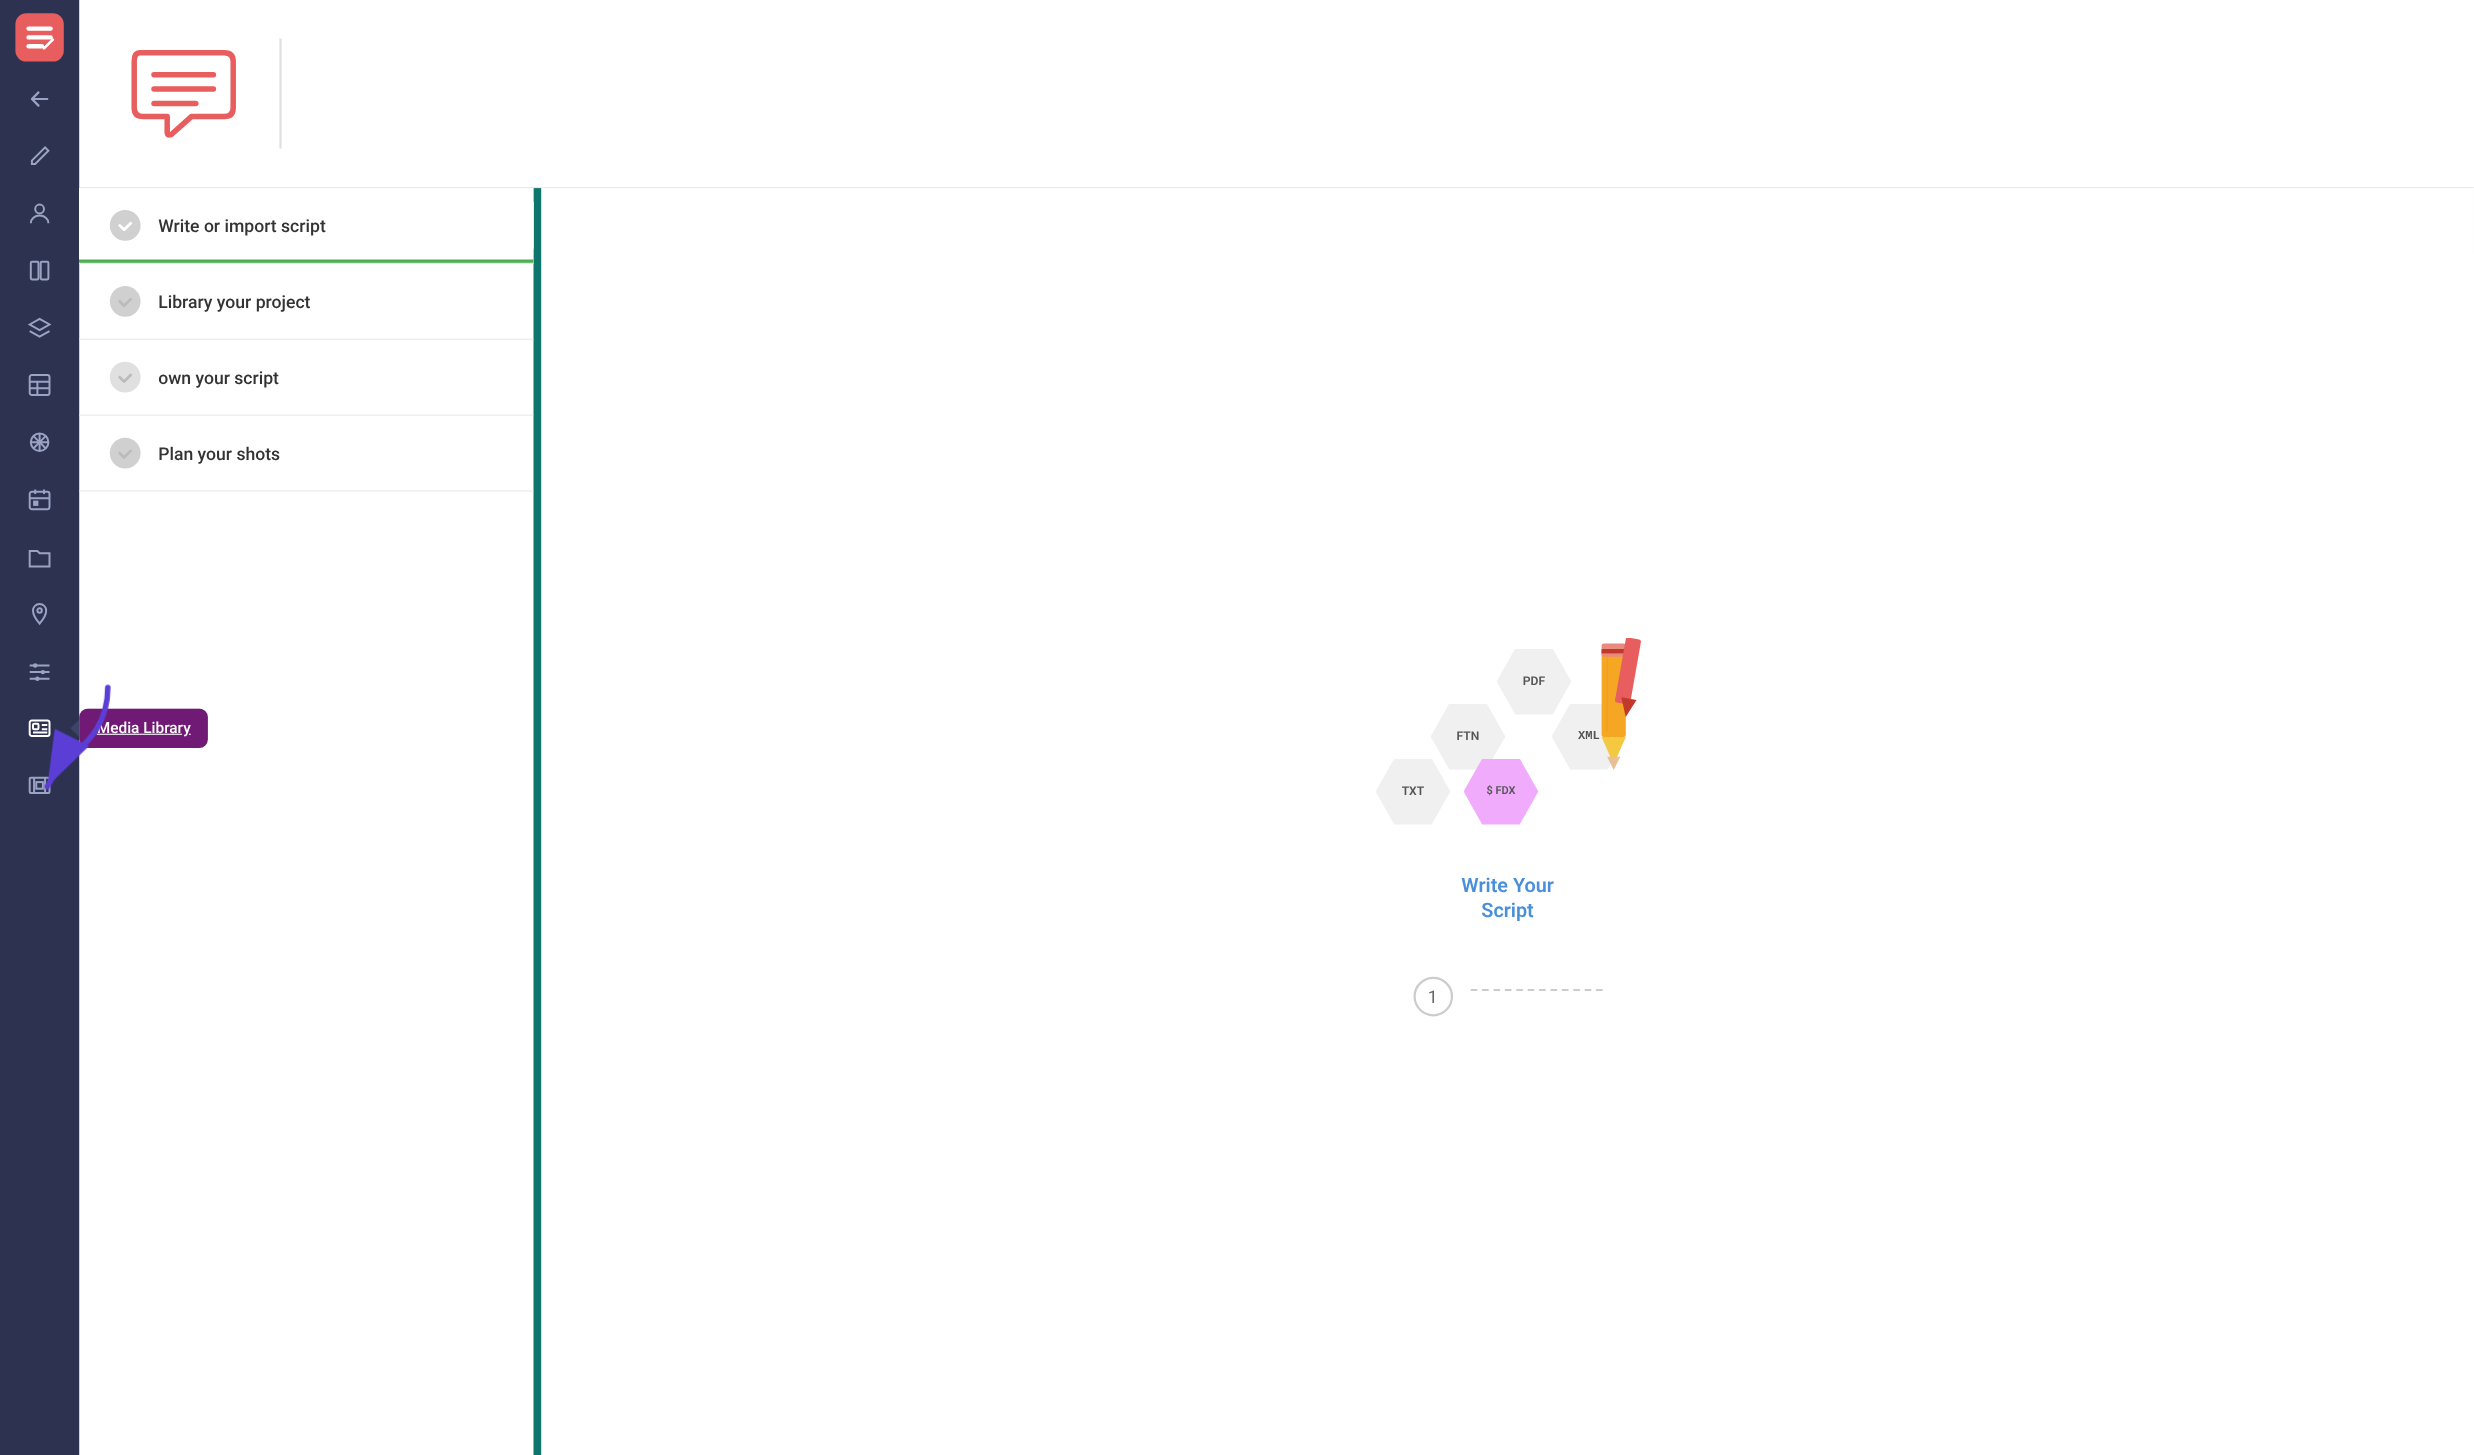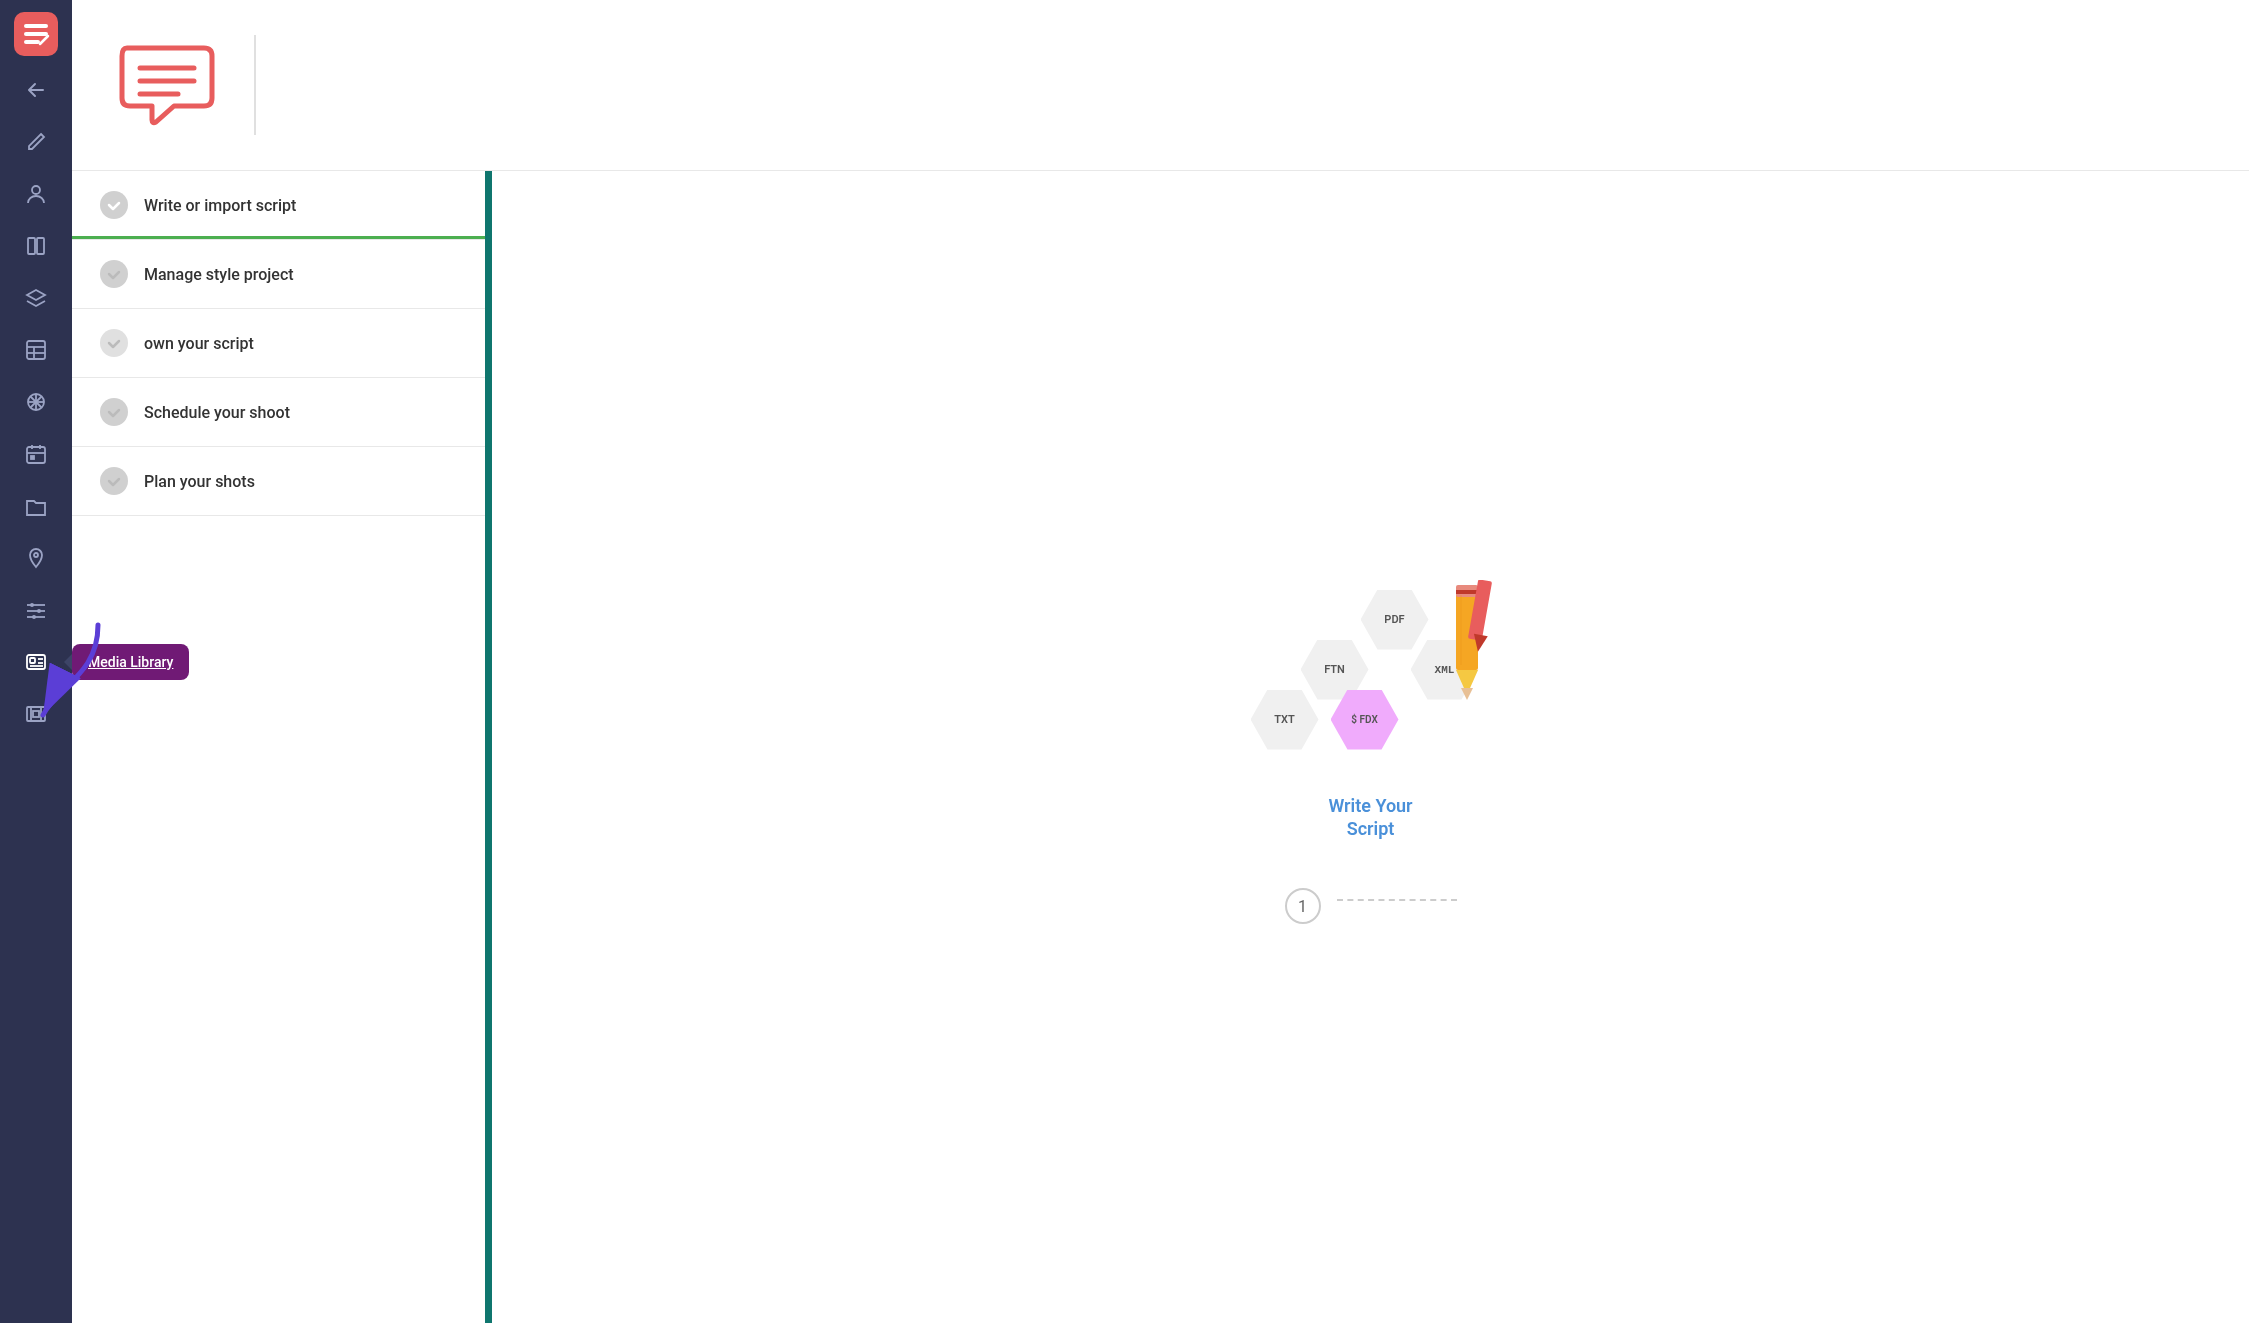--- a/index.html
+++ b/index.html
@@ -448,40 +448,32 @@
         <span class="step-label">Write or import script</span>
         <div class="chevron"></div>
       </div>
 
       <div class="step-item">
         <div class="step-check completed">
           <svg viewBox="0 0 16 16" fill="none" stroke="#bbb" stroke-width="2.5">
             <path d="M3 8l4 4 6-6" stroke-linecap="round" stroke-linejoin="round"></path>
           </svg>
         </div>
-        <span class="step-label">Manage style project</span>
+        <span class="step-label">Library your project</span>
       </div>
 
       <div class="step-item">
         <div class="step-check">
           <svg viewBox="0 0 16 16" fill="none" stroke="#bbb" stroke-width="2.5">
             <path d="M3 8l4 4 6-6" stroke-linecap="round" stroke-linejoin="round"></path>
           </svg>
         </div>
         <span class="step-label">own your script</span>
       </div>
 
-      <div class="step-item">
-        <div class="step-check completed">
-          <svg viewBox="0 0 16 16" fill="none" stroke="#bbb" stroke-width="2.5">
-            <path d="M3 8l4 4 6-6" stroke-linecap="round" stroke-linejoin="round"></path>
-          </svg>
-        </div>
-        <span class="step-label">Schedule your shoot</span>
-      </div>
 
       <div class="step-item">
         <div class="step-check completed">
           <svg viewBox="0 0 16 16" fill="none" stroke="#bbb" stroke-width="2.5">
             <path d="M3 8l4 4 6-6" stroke-linecap="round" stroke-linejoin="round"></path>
           </svg>
         </div>
         <span class="step-label">Plan your shots</span>
       </div>
 

